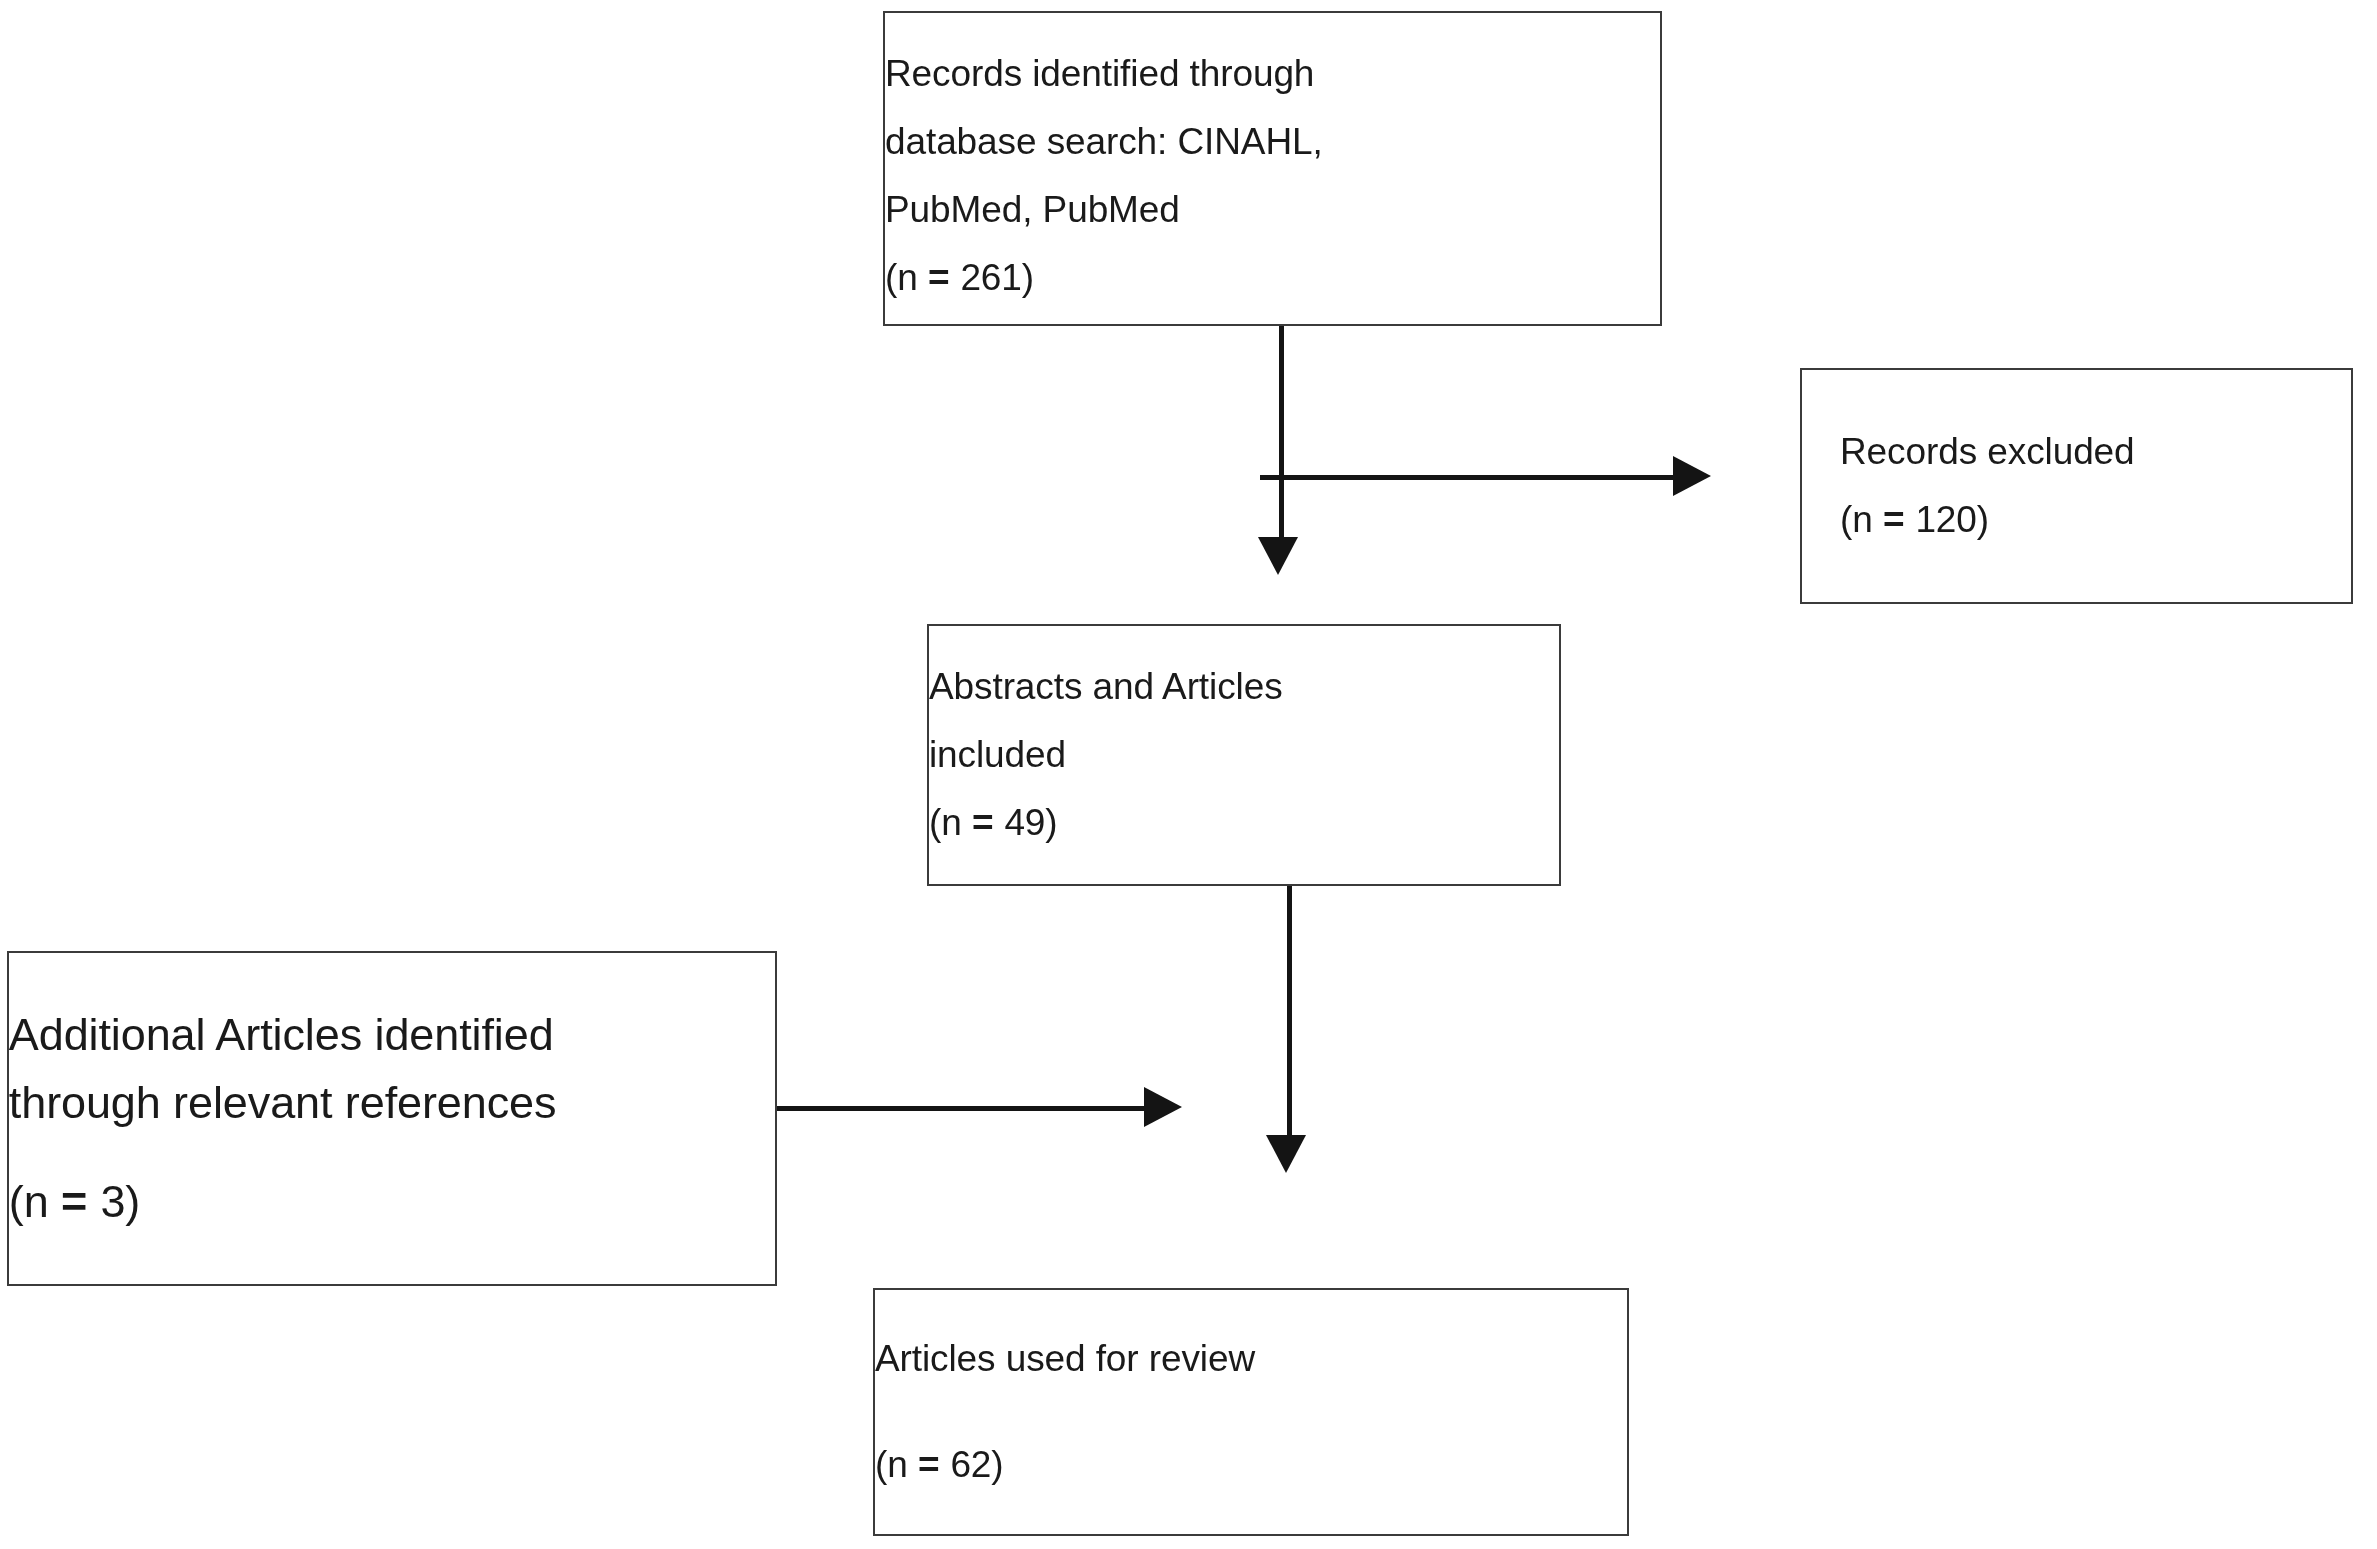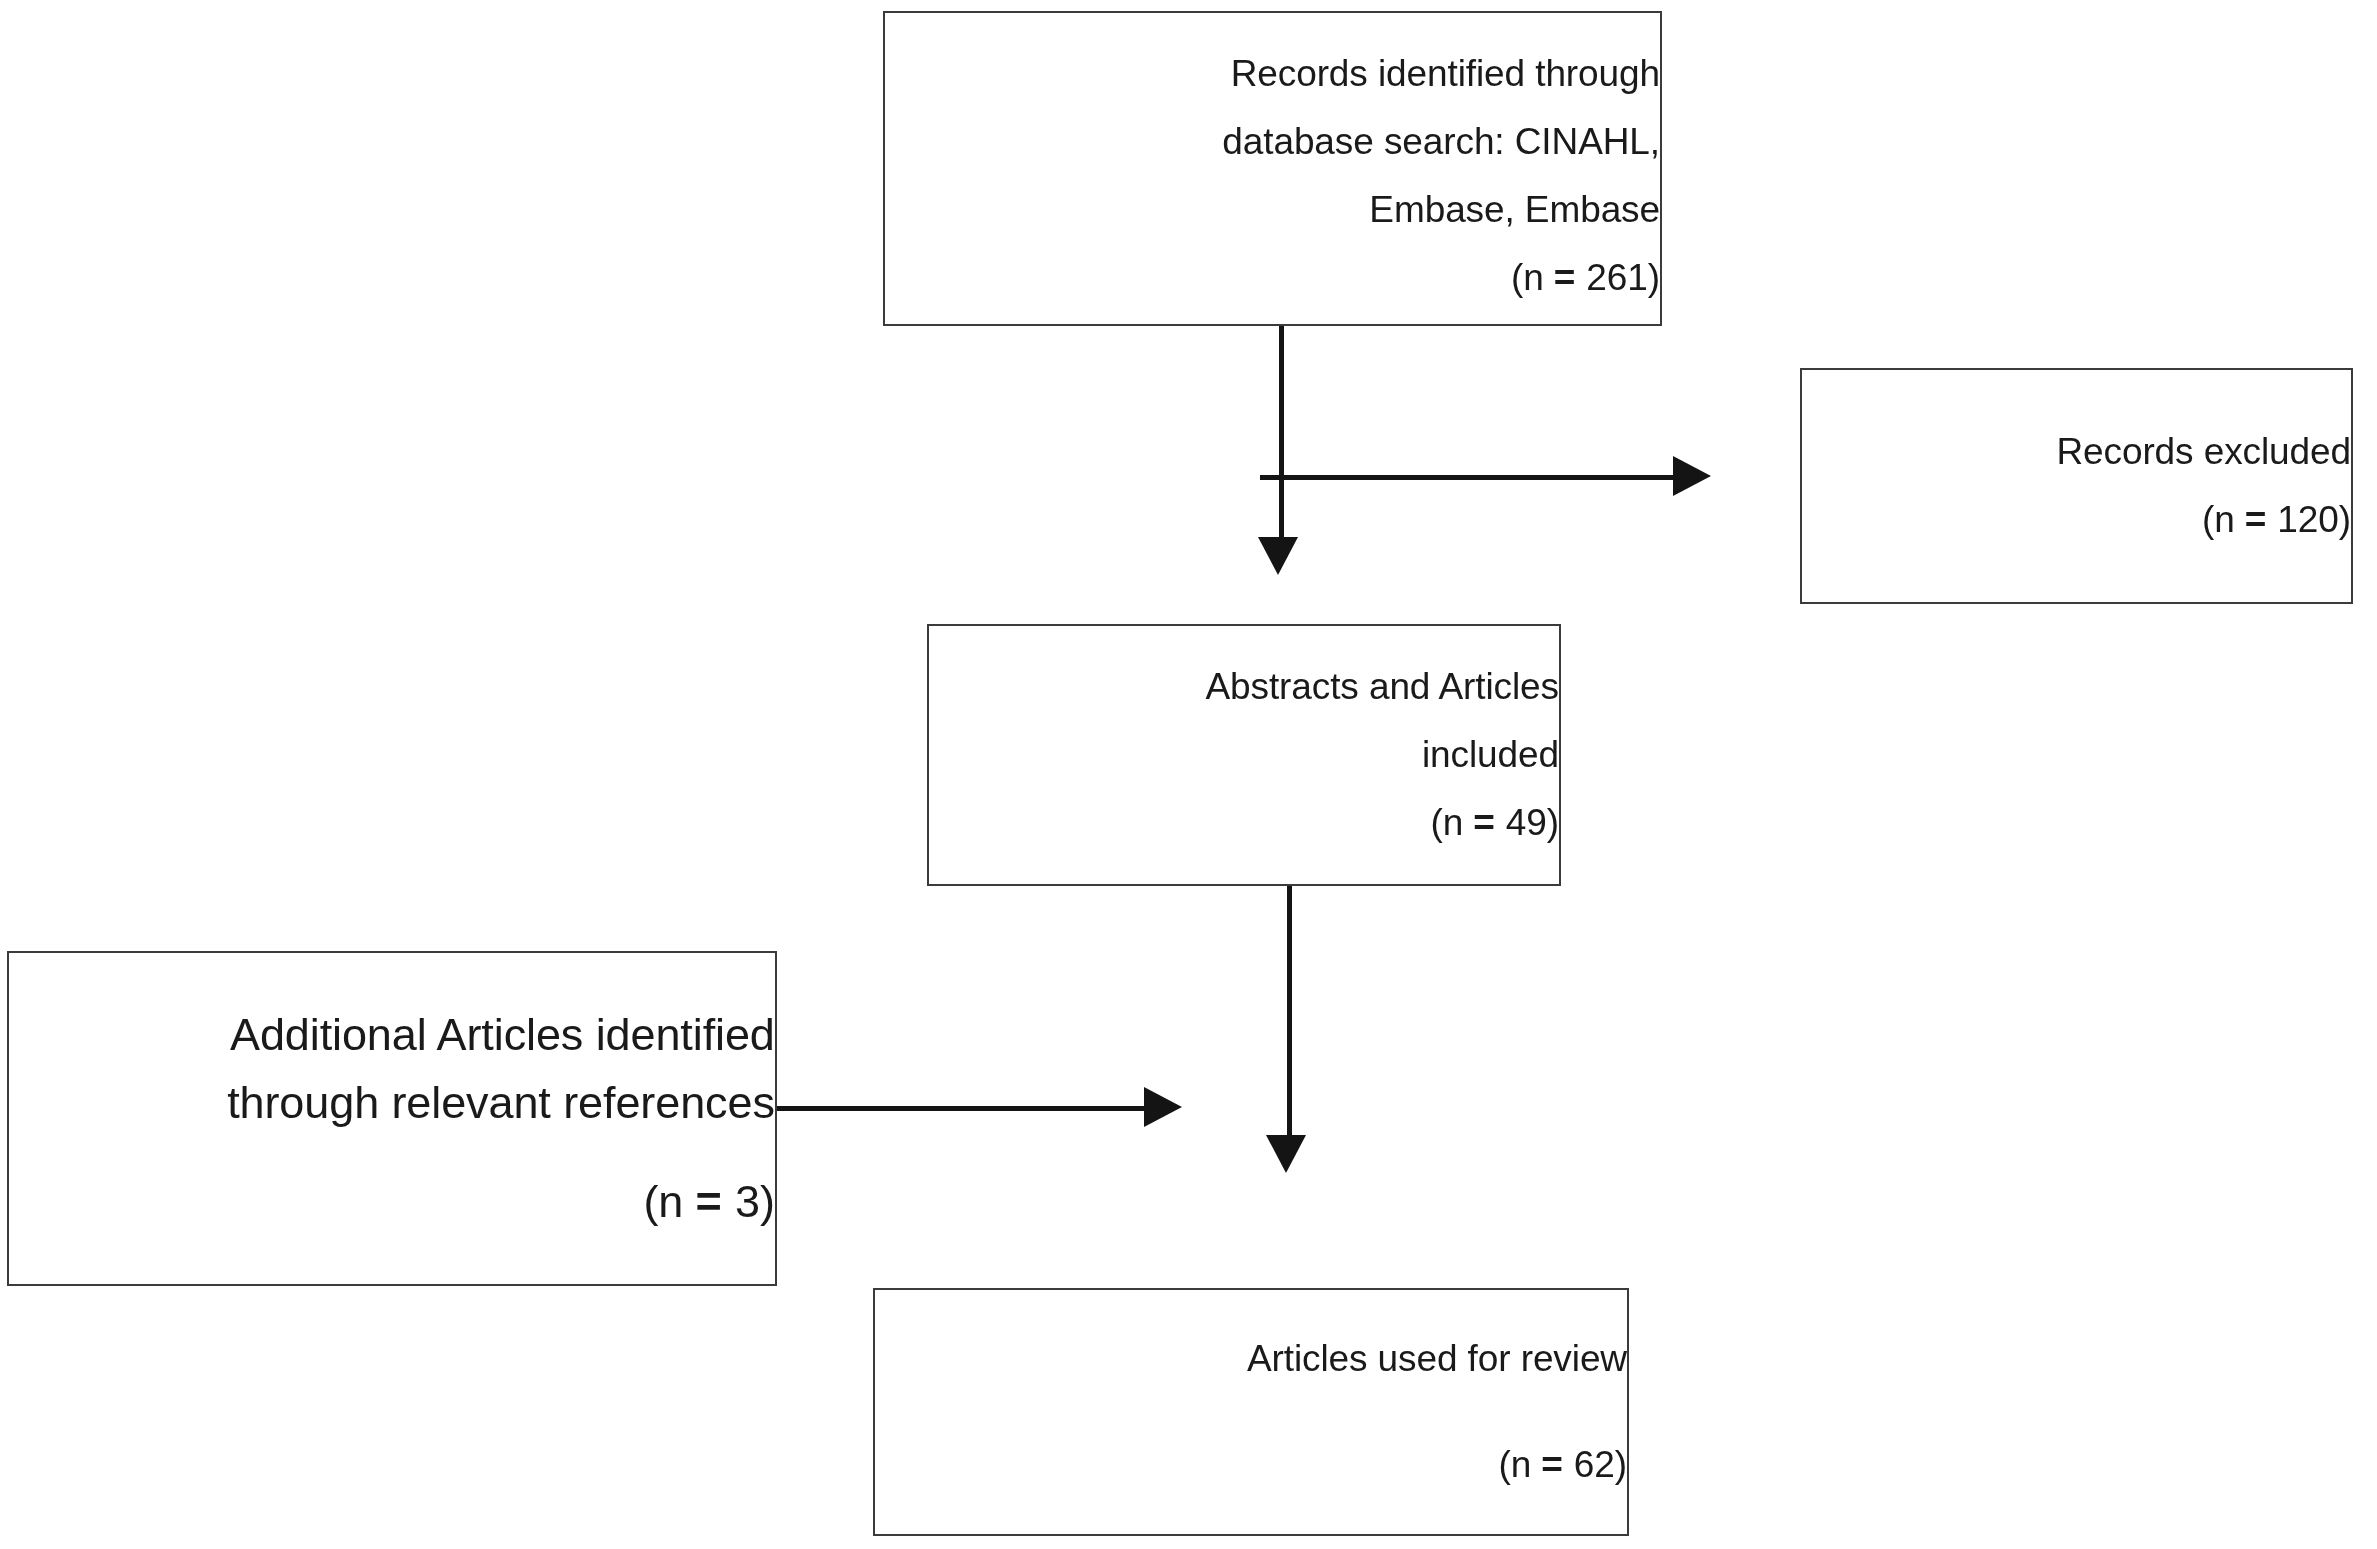--- a/index.html
+++ b/index.html
@@ -17,21 +17,21 @@
   }
   .node {
     position: absolute;
     box-sizing: border-box;
     background: #ffffff;
     border: 2.7px solid #3b3b3b;
     display: flex;
     flex-direction: column;
     align-items: center;
     justify-content: center;
-    text-align: right;
+    text-align: left;
     color: #1a1a1a;
   }
   .node .line {
     display: block;
     width: 100%;
     font-size: 37px;
     line-height: 68px;
     letter-spacing: -0.1px;
     white-space: nowrap;
   }
@@ -124,21 +124,21 @@
   }
 </style>
 </head>
 <body>
 
 <div id="canvas">
 
   <div class="node" id="node-records-identified">
     <span class="line">Records identified through</span>
     <span class="line">database search: CINAHL,</span>
-    <span class="line">Embase, Embase</span>
+    <span class="line">PubMed, PubMed</span>
     <span class="line n-line"><span>(n </span><span class="eq">=</span><span> 261)</span></span>
   </div>
 
   <div class="node" id="node-records-excluded">
     <span class="line">Records excluded</span>
     <span class="line n-line"><span>(n </span><span class="eq">=</span><span> 120)</span></span>
   </div>
 
   <div class="node" id="node-abstracts-included">
     <span class="line">Abstracts and Articles</span>

